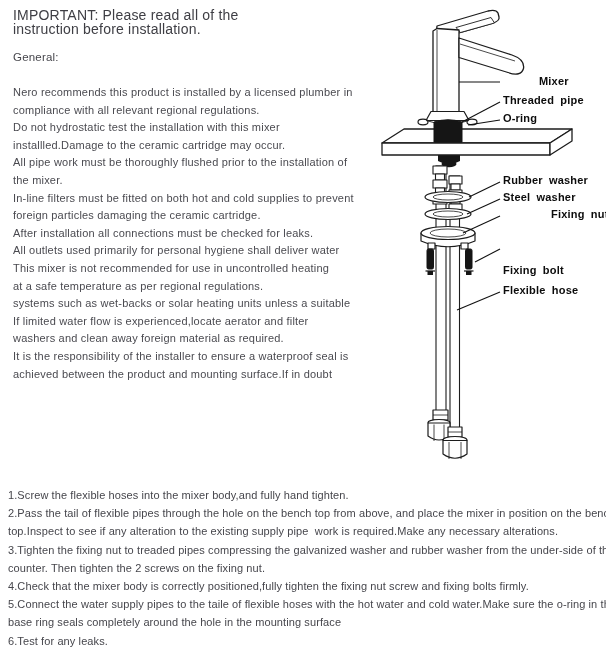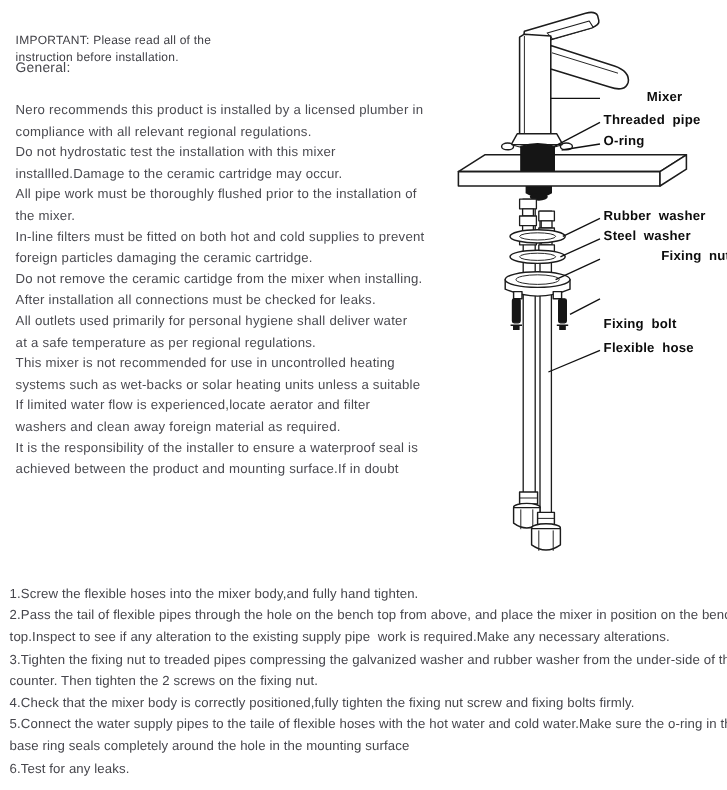--- a/index.html
+++ b/index.html
@@ -3,21 +3,21 @@
 <meta charset="utf-8">
 <style>
   * { margin:0; padding:0; box-sizing:border-box; }
   html,body { background:#ffffff; }
   body {
     width:606px; height:658px; position:relative; overflow:hidden;
     font-family:"Liberation Sans", sans-serif;
   }
   .doc-header {
     position:absolute; left:13px; top:8px;
-    font-size:10px; line-height:14px; color:#3e3e44; letter-spacing:0.2px;margin-top:20px;
+    font-size:14px; line-height:14px; color:#3e3e44; letter-spacing:0.2px;
   }
   .general-label {
     position:absolute; left:13px; top:51px;
     font-size:11.5px; color:#46464c; letter-spacing:0.2px;
   }
   .para { position:absolute; left:13px; top:84px; width:352px; }
   .para .line {
     font-size:11px; line-height:17.6px; height:17.6px;
     color:#4a4a50; white-space:pre; letter-spacing:0.2px;
   }
@@ -44,25 +44,24 @@
 
 <div class="para">
     <div class="line">Nero recommends this product is installed by a licensed plumber in</div>
     <div class="line">compliance with all relevant regional regulations.</div>
     <div class="line">Do not hydrostatic test the installation with this mixer</div>
     <div class="line">installled.Damage to the ceramic cartridge may occur.</div>
     <div class="line">All pipe work must be thoroughly flushed prior to the installation of</div>
     <div class="line">the mixer.</div>
     <div class="line">In-line filters must be fitted on both hot and cold supplies to prevent</div>
     <div class="line">foreign particles damaging the ceramic cartridge.</div>
-    <div class="line">Do not remove the ceramic cartidge from the mixer when installing.</div>
     <div class="line">After installation all connections must be checked for leaks.</div>
     <div class="line">All outlets used primarily for personal hygiene shall deliver water</div>
+    <div class="line">This mixer is not recommended for use in uncontrolled heating</div>
     <div class="line">at a safe temperature as per regional regulations.</div>
-    <div class="line">This mixer is not recommended for use in uncontrolled heating</div>
     <div class="line">systems such as wet-backs or solar heating units unless a suitable</div>
     <div class="line">If limited water flow is experienced,locate aerator and filter</div>
     <div class="line">washers and clean away foreign material as required.</div>
     <div class="line">It is the responsibility of the installer to ensure a waterproof seal is</div>
     <div class="line">achieved between the product and mounting surface.If in doubt</div>
   </div>
 
 <div class="steps">
     <div class="line">1.Screw the flexible hoses into the mixer body,and fully hand tighten.</div>
     <div class="line">2.Pass the tail of flexible pipes through the hole on the bench top from above, and place the mixer in position on the bench</div>

